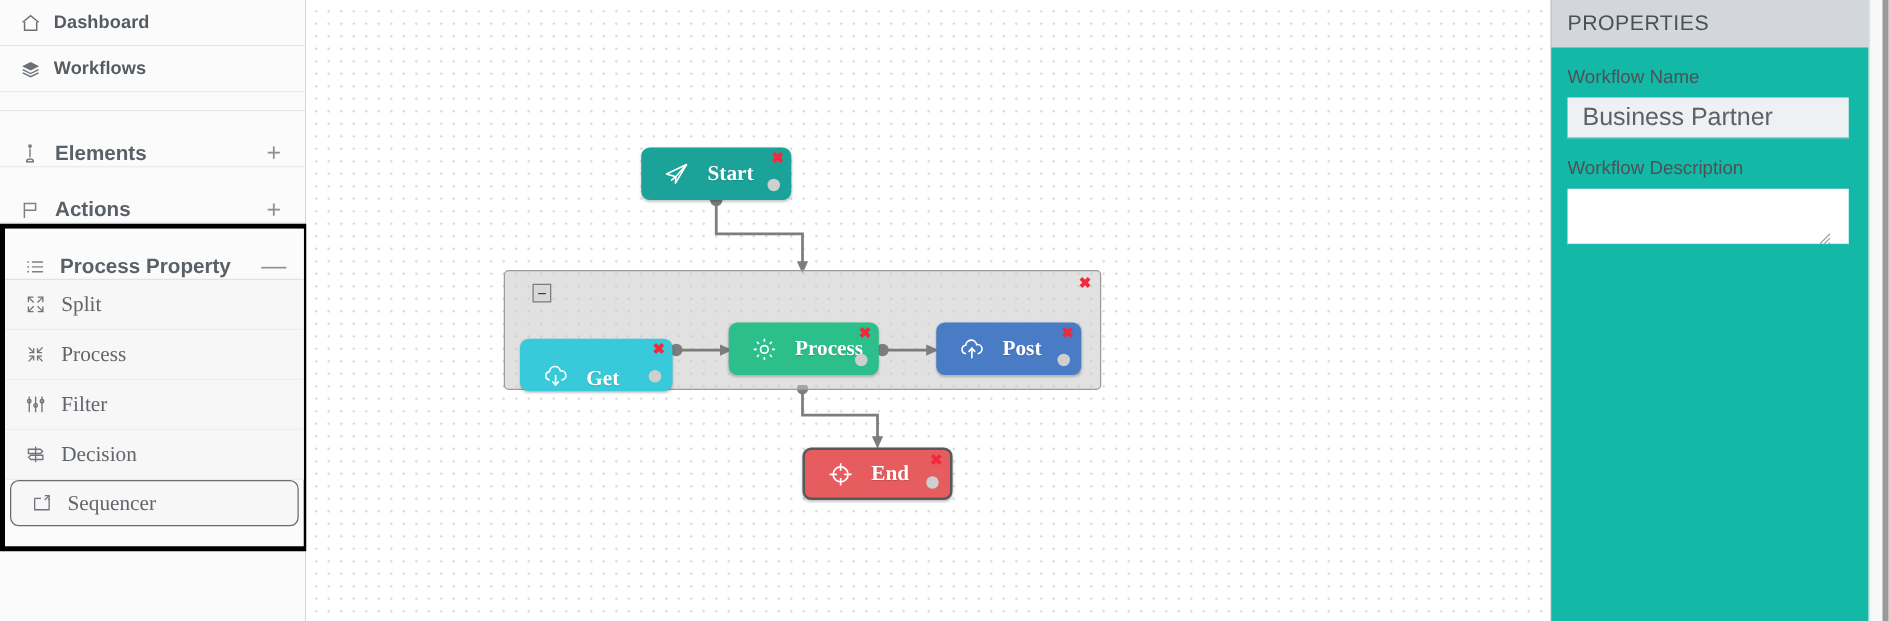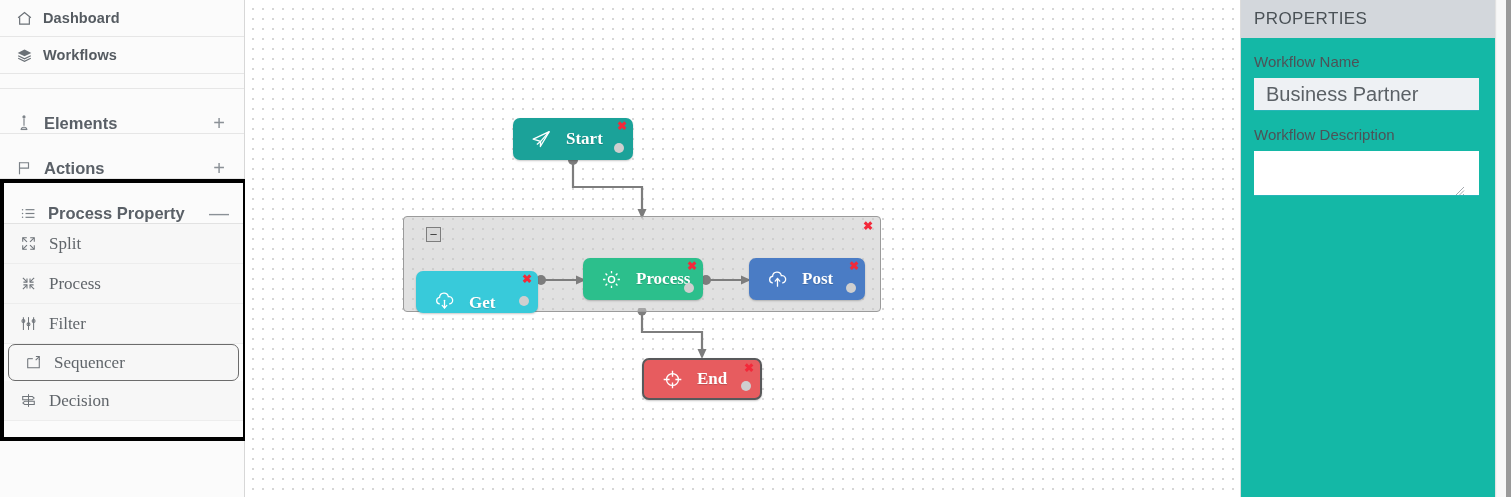--- a/index.html
+++ b/index.html
@@ -328,41 +328,41 @@
               <circle cx="4" cy="7" r="1.7"></circle>
             <path d="M10 2.5 V17.5"></path>
               <circle cx="10" cy="11" r="1.7"></circle>
             <path d="M16 2.5 V17.5"></path>
               <circle cx="16" cy="7" r="1.7"></circle>
           </svg>
         </span>
         <span class="item-label">Filter</span>
       </div>
 
+      <div class="item-row">
+        <span class="ico">
+          <svg width="17" height="17" viewBox="0 0 20 20" fill="none" stroke="#6f747a" stroke-width="1.25">
+            <path d="M10 2.5 V17.5"></path>
+            <path d="M3.2 5.2 H14.5 L16.6 7.2 L14.5 9.2 H3.2 Z"></path>
+            <path d="M16.8 10.8 H5.5 L3.4 12.8 L5.5 14.8 H16.8 Z"></path>
+          </svg>
+        </span>
+        <span class="item-label">Decision</span>
+      </div>
+
       <div class="item-row outlined">
         <span class="ico">
           <svg width="17" height="17" viewBox="0 0 20 20" fill="none" stroke="#6f747a" stroke-width="1.25">
             <path d="M3.2 5.5 V16.2 H16.8 V5.5"></path>
             <path d="M3.2 5.5 H9.2"></path>
             <path d="M12.8 3 H16.8 V7"></path>
             <path d="M16.8 3 L12.6 7.2"></path>
           </svg>
         </span>
         <span class="item-label">Sequencer</span>
-      </div>
-
-      <div class="item-row">
-        <span class="ico">
-          <svg width="17" height="17" viewBox="0 0 20 20" fill="none" stroke="#6f747a" stroke-width="1.25">
-            <path d="M10 2.5 V17.5"></path>
-            <path d="M3.2 5.2 H14.5 L16.6 7.2 L14.5 9.2 H3.2 Z"></path>
-            <path d="M16.8 10.8 H5.5 L3.4 12.8 L5.5 14.8 H16.8 Z"></path>
-          </svg>
-        </span>
-        <span class="item-label">Decision</span>
       </div>
 
     </div>
   </div>
 
   <div id="canvas">
 
     <svg class="edge" style="left:300px; top:155px;" width="130" height="70" viewBox="0 0 130 70">
       <circle cx="28" cy="5" r="5" fill="#7d7d7d"></circle>
       <path d="M28 6 V32 H97 V56" stroke="#7d7d7d" stroke-width="2.2" fill="none"></path>

